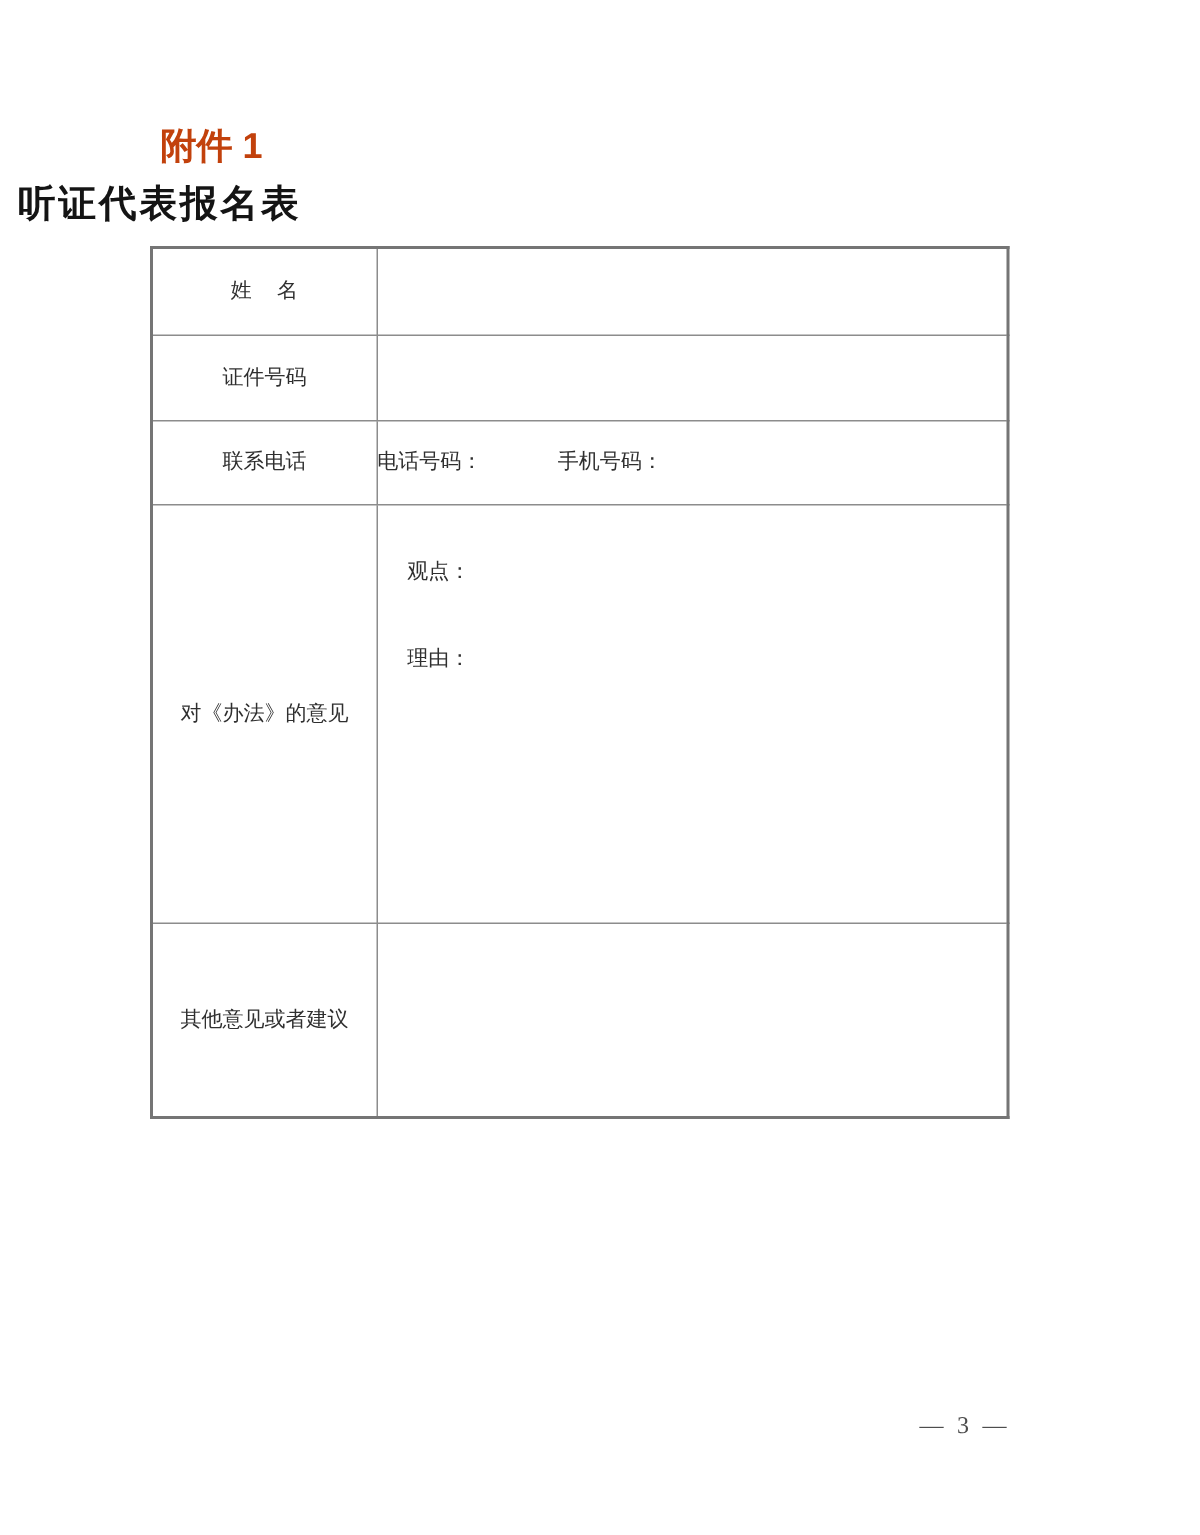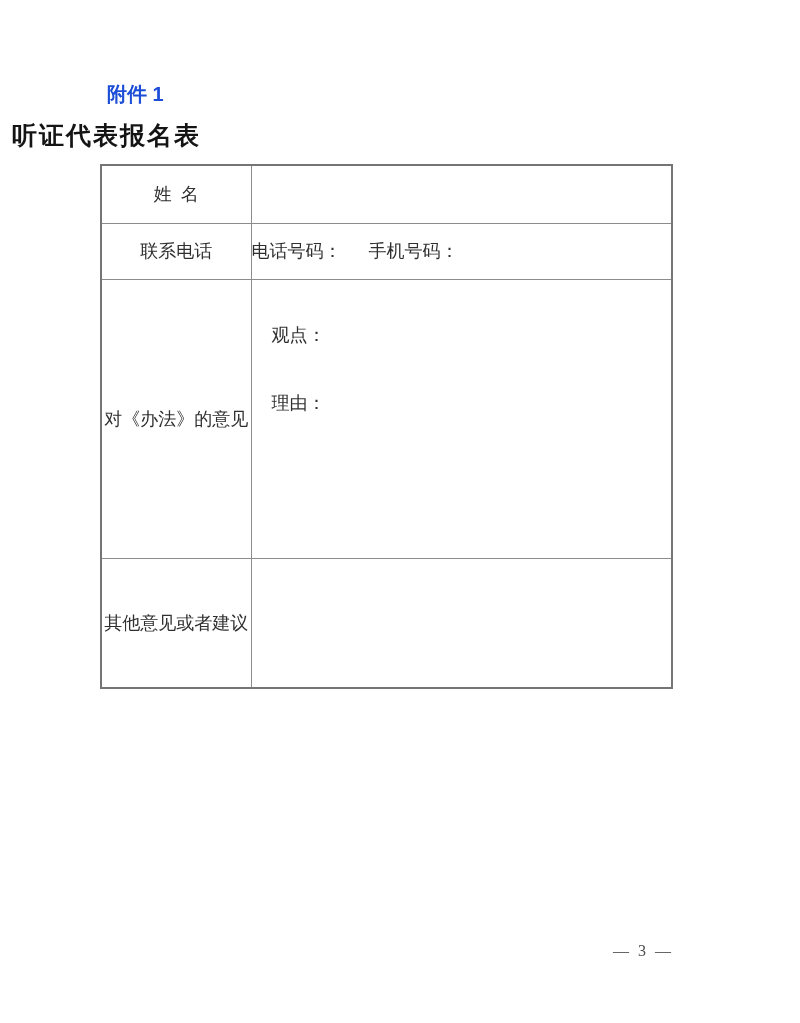--- a/index.html
+++ b/index.html
@@ -15,22 +15,22 @@
     font-family: "Liberation Serif", "DejaVu Serif", serif;
     color: #2f2f2f;
     overflow: hidden;
   }
   .attachment {
     position: absolute;
     left: 107px;
     top: 81px;
     font-family: "Liberation Sans", "DejaVu Sans", sans-serif;
     font-weight: bold;
-    font-size: 20px;
-    color: #1d4ed8;
+    font-size: 24px;
+    color: #c2410c;
     white-space: pre;
     text-align: center;
   }
   .title {
     position: absolute;
     left: 0;
     top: 107px;
     width: 800px;
     margin: 12px;
     text-align: left;
@@ -44,24 +44,25 @@
     position: absolute;
     left: 100px;
     top: 164px;
     width: 573px;
     border-collapse: collapse;
     table-layout: fixed;
     border: 2px solid #757575;
   }
   table.form td {
     border: 1px solid #8c8c8c;
-    font-size: 18px;
+    font-size: 14px;
     color: #2f2f2f;
     padding: 0;
     overflow: hidden;
+    font-family: Liberation Mono, monospace;
   }
   td.lbl {
     text-align: center;
     vertical-align: middle;
     white-space: pre;
   }
   td.val {
     vertical-align: middle;
     padding-left: 9px;
     white-space: pre;
@@ -105,20 +106,24 @@
   <table class="form">
     <colgroup>
       <col style="width:150px">
       <col>
     </colgroup>
     <tbody>
         <tr class="r1">
       <td class="lbl">姓  名</td>
       <td class="val"></td>
     </tr>
+    <tr class="r2">
+      <td class="lbl">证件号码</td>
+      <td class="val"></td>
+    </tr>
     <tr class="r4">
       <td class="lbl">联系电话</td>
       <td class="val">电话号码：      手机号码：</td>
     </tr>
     <tr class="r5">
       <td class="lbl">对《办法》的意见</td>
       <td class="val-opinion">
         <div class="line">观点：</div>
         <div class="line">理由：</div>
       </td>

